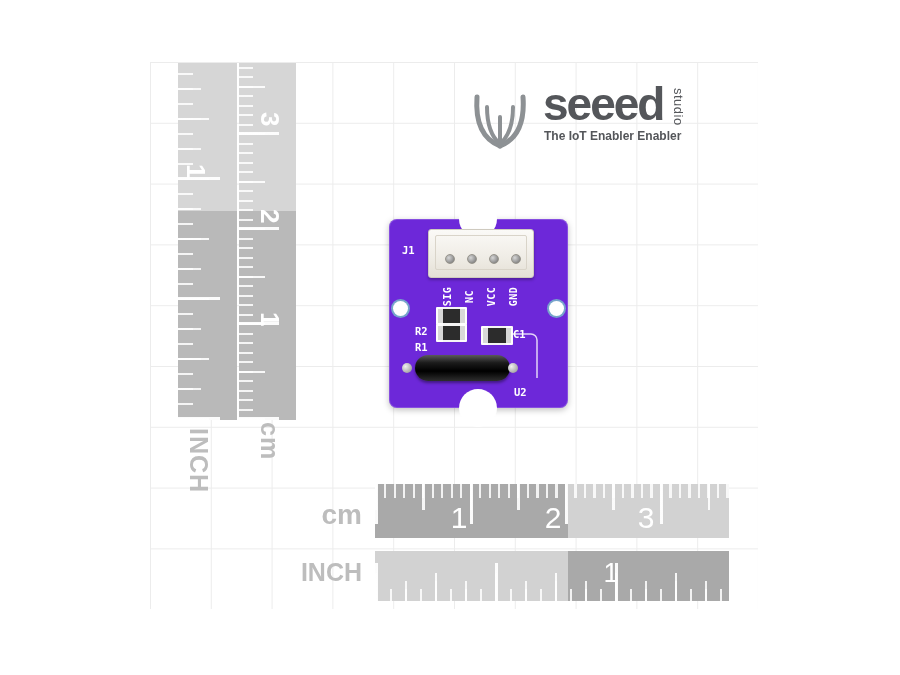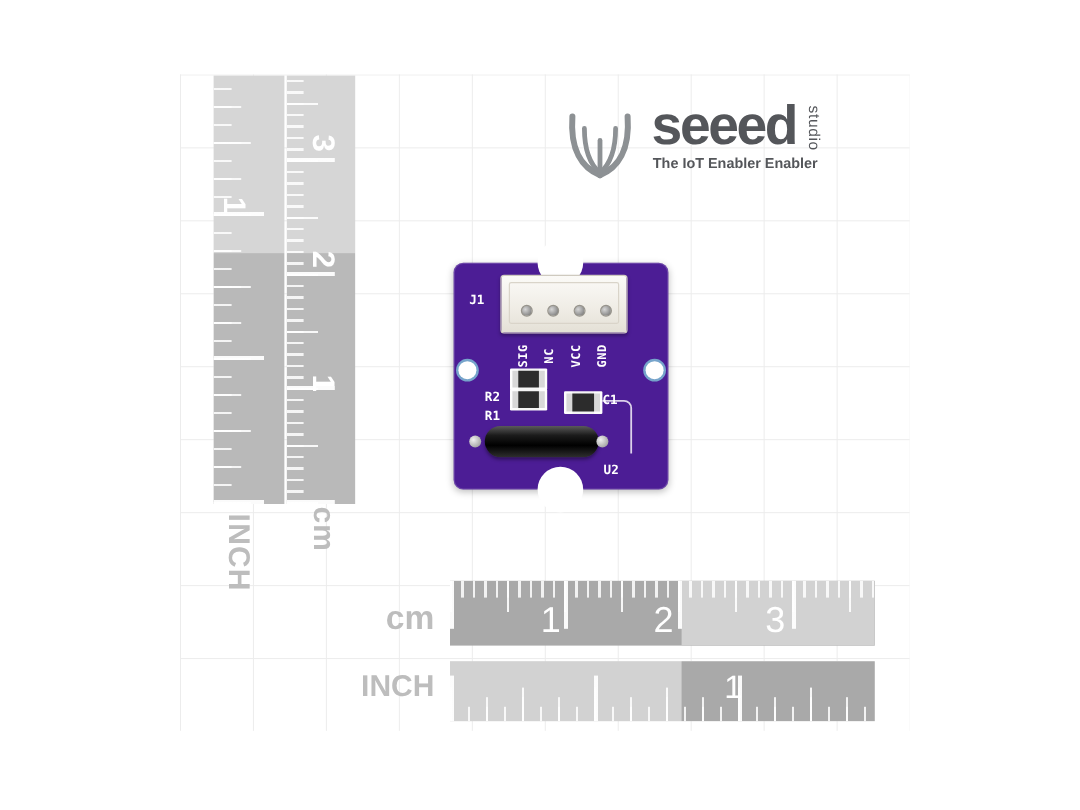--- a/index.html
+++ b/index.html
@@ -63,21 +63,21 @@
   #hlabel-inch{left:280px;top:558px;width:82px;font-size:25px;}
 
   
   #logo{left:465px;top:85px;width:245px;height:70px;}
   #logo-icon{position:absolute;left:0;top:0;}
   #logo-brand{position:absolute;left:78px;top:-8px;font-size:46px;font-weight:bold;color:#54565a;letter-spacing:-2px;}
   #logo-studio{position:absolute;left:206px;top:3px;writing-mode:vertical-rl;font-size:13px;color:#54565a;letter-spacing:.5px;}
   #logo-tagline{position:absolute;left:79px;top:44px;font-size:12px;font-weight:bold;color:#54565a;white-space:nowrap;}
 
   
-  #board{left:378px;top:219px;width:179px;height:189px;background:#4c1d95;border-radius:8px;
+  #board{left:389px;top:219px;width:179px;height:189px;background:#6d28d9;border-radius:8px;
          box-shadow:inset 0 0 0 1px rgba(255,255,255,.18), 0 2px 6px rgba(0,0,0,.25);}
   .notch{position:absolute;width:38px;height:38px;border-radius:50%;background:#fff;left:70px;z-index:1;}
   #notch-top{top:-19px;}
   #notch-bottom{bottom:-19px;}
   .hole{position:absolute;width:15px;height:15px;border-radius:50%;background:#fff;top:82px;
         box-shadow:0 0 0 2px #76a4cb;z-index:2;}
   #hole-left{left:4px;} #hole-right{left:160px;}
   #connector{position:absolute;left:39px;top:10px;width:104px;height:47px;z-index:3;
         background:linear-gradient(180deg,#fbfaf7,#efece5 60%,#e4e0d6);border:1px solid #cfcabf;border-radius:3px;
         box-shadow:0 2px 3px rgba(0,0,0,.28);}

